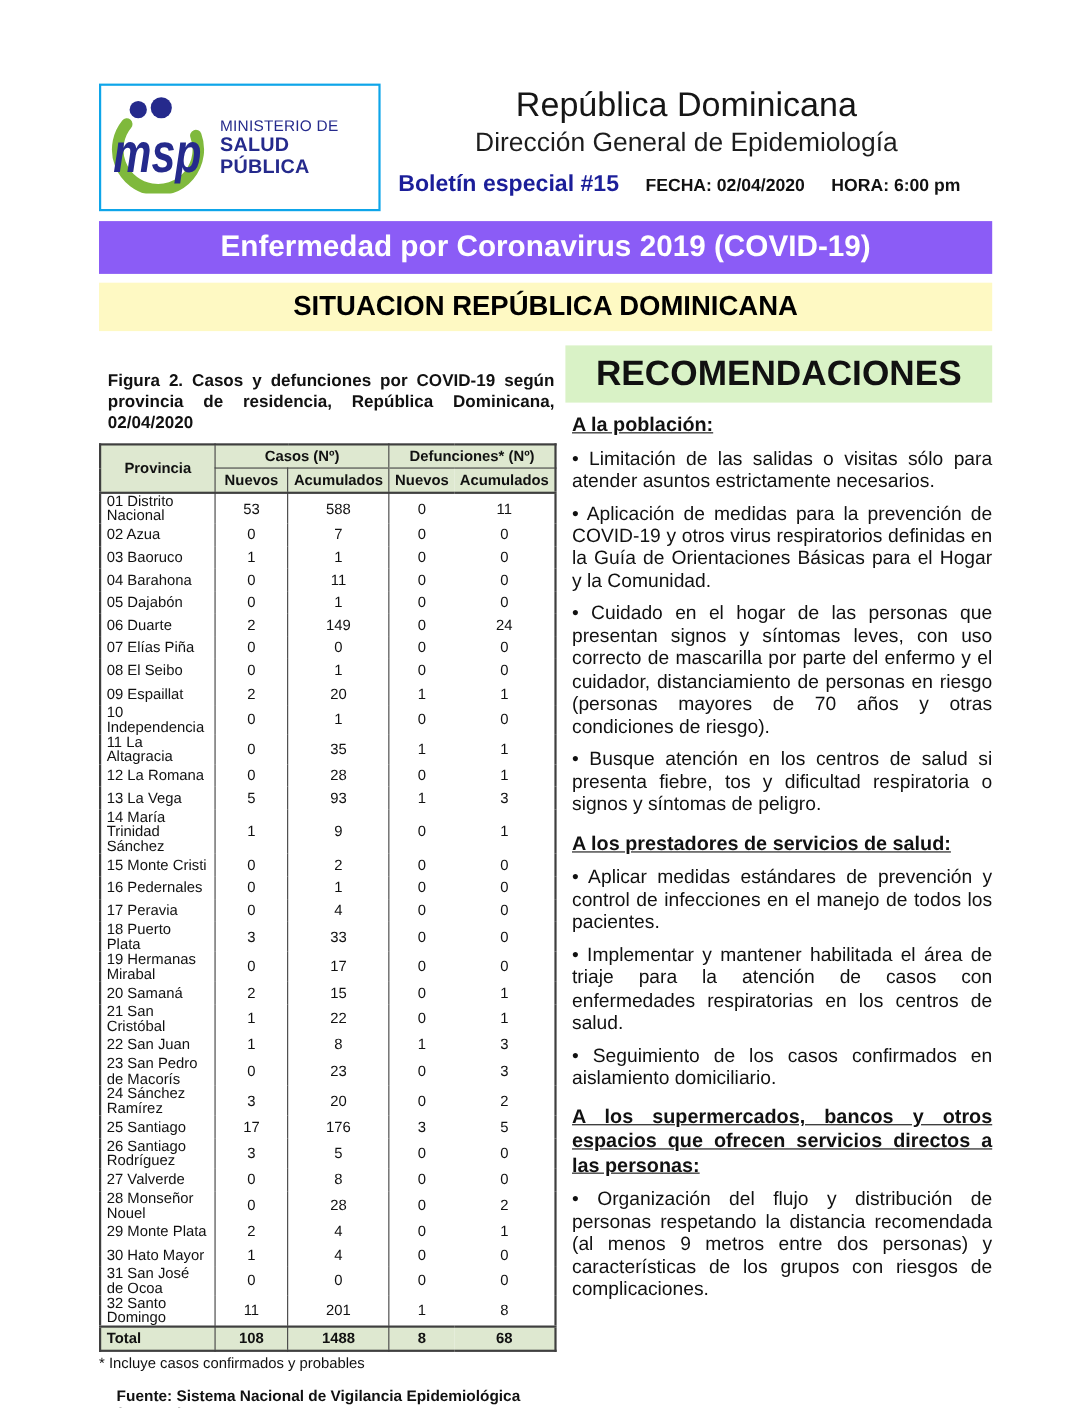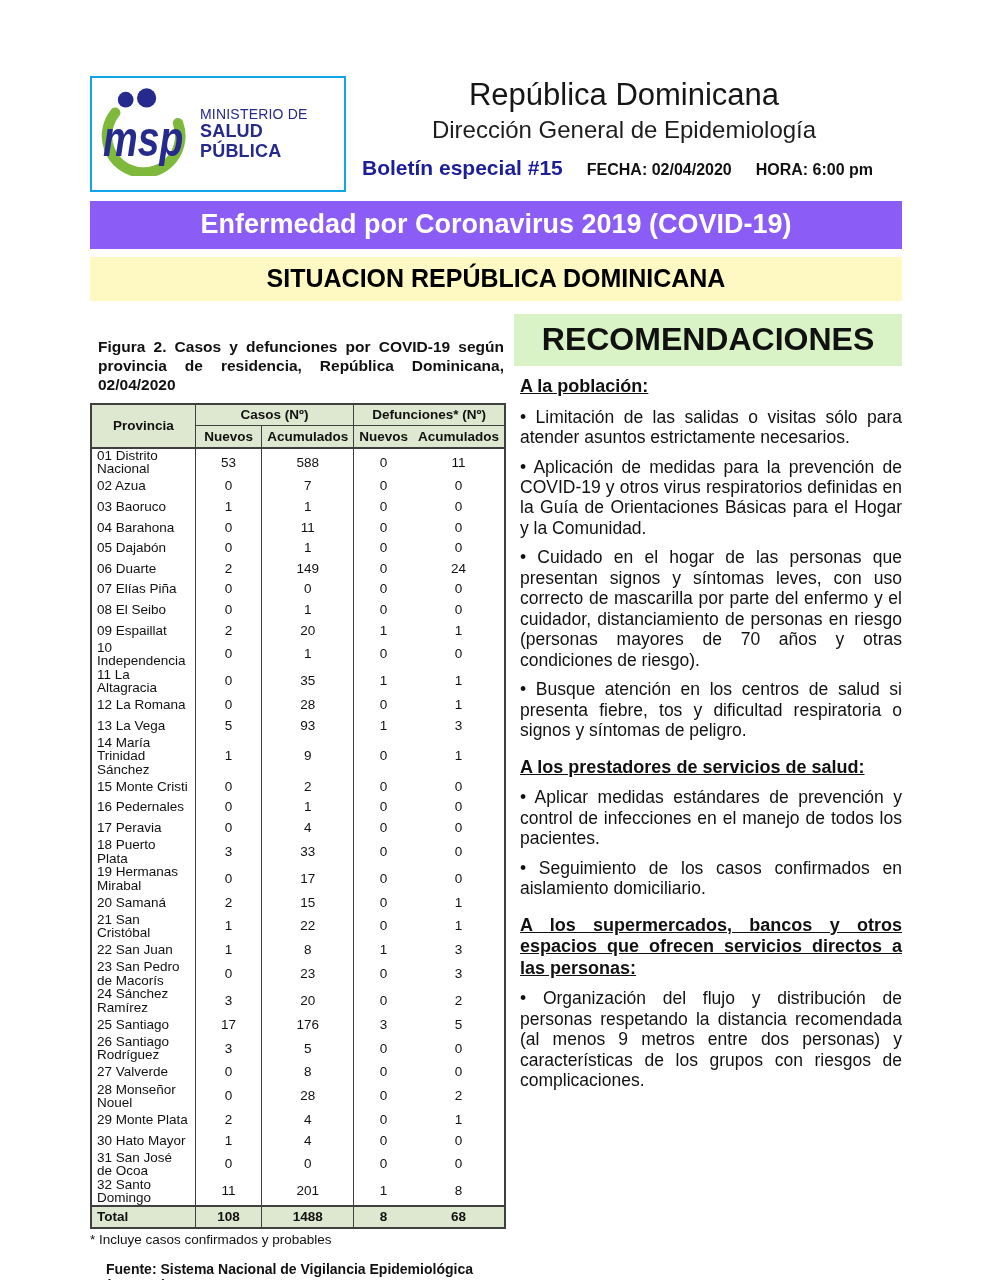--- a/index.html
+++ b/index.html
@@ -361,20 +361,21 @@
       <div class="right-col">
         <div class="rec-banner">RECOMENDACIONES</div>
         <div class="rec-body">
             <div class="rec-heading first">A la población:</div>
             <p class="rec-bullet">• Limitación de las salidas o visitas sólo para atender asuntos estrictamente necesarios.</p>
             <p class="rec-bullet">• Aplicación de medidas para la prevención de COVID-19 y otros virus respiratorios definidas en la Guía de Orientaciones Básicas para el Hogar y la Comunidad.</p>
             <p class="rec-bullet">• Cuidado en el hogar de las personas que presentan signos y síntomas leves, con uso correcto de mascarilla por parte del enfermo y el cuidador, distanciamiento de personas en riesgo (personas mayores de 70 años y otras condiciones de riesgo).</p>
             <p class="rec-bullet">• Busque atención en los centros de salud si presenta fiebre, tos y dificultad respiratoria o signos y síntomas de peligro.</p>
             <div class="rec-heading">A los prestadores de servicios de salud:</div>
             <p class="rec-bullet">• Aplicar medidas estándares de prevención y control de infecciones en el manejo de todos los pacientes.</p>
+            <p class="rec-bullet">• Implementar y mantener habilitada el área de triaje para la atención de casos con enfermedades respiratorias en los centros de salud.</p>
             <p class="rec-bullet">• Seguimiento de los casos confirmados en aislamiento domiciliario.</p>
             <div class="rec-heading">A los supermercados, bancos y otros espacios que ofrecen servicios directos a las personas:</div>
             <p class="rec-bullet">• Organización del flujo y distribución de personas respetando la distancia recomendada (al menos 9 metros entre dos personas) y características de los grupos con riesgos de complicaciones.</p>
           </div>
       </div>
     </div>
 
   </div>
 </div>
 

